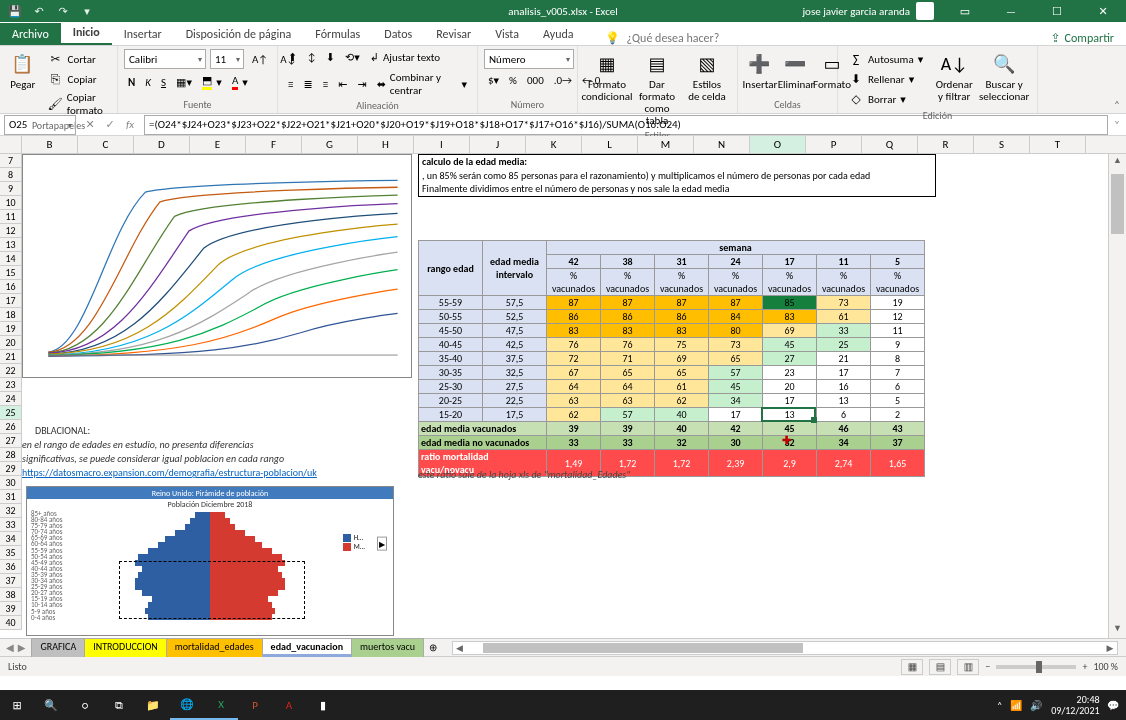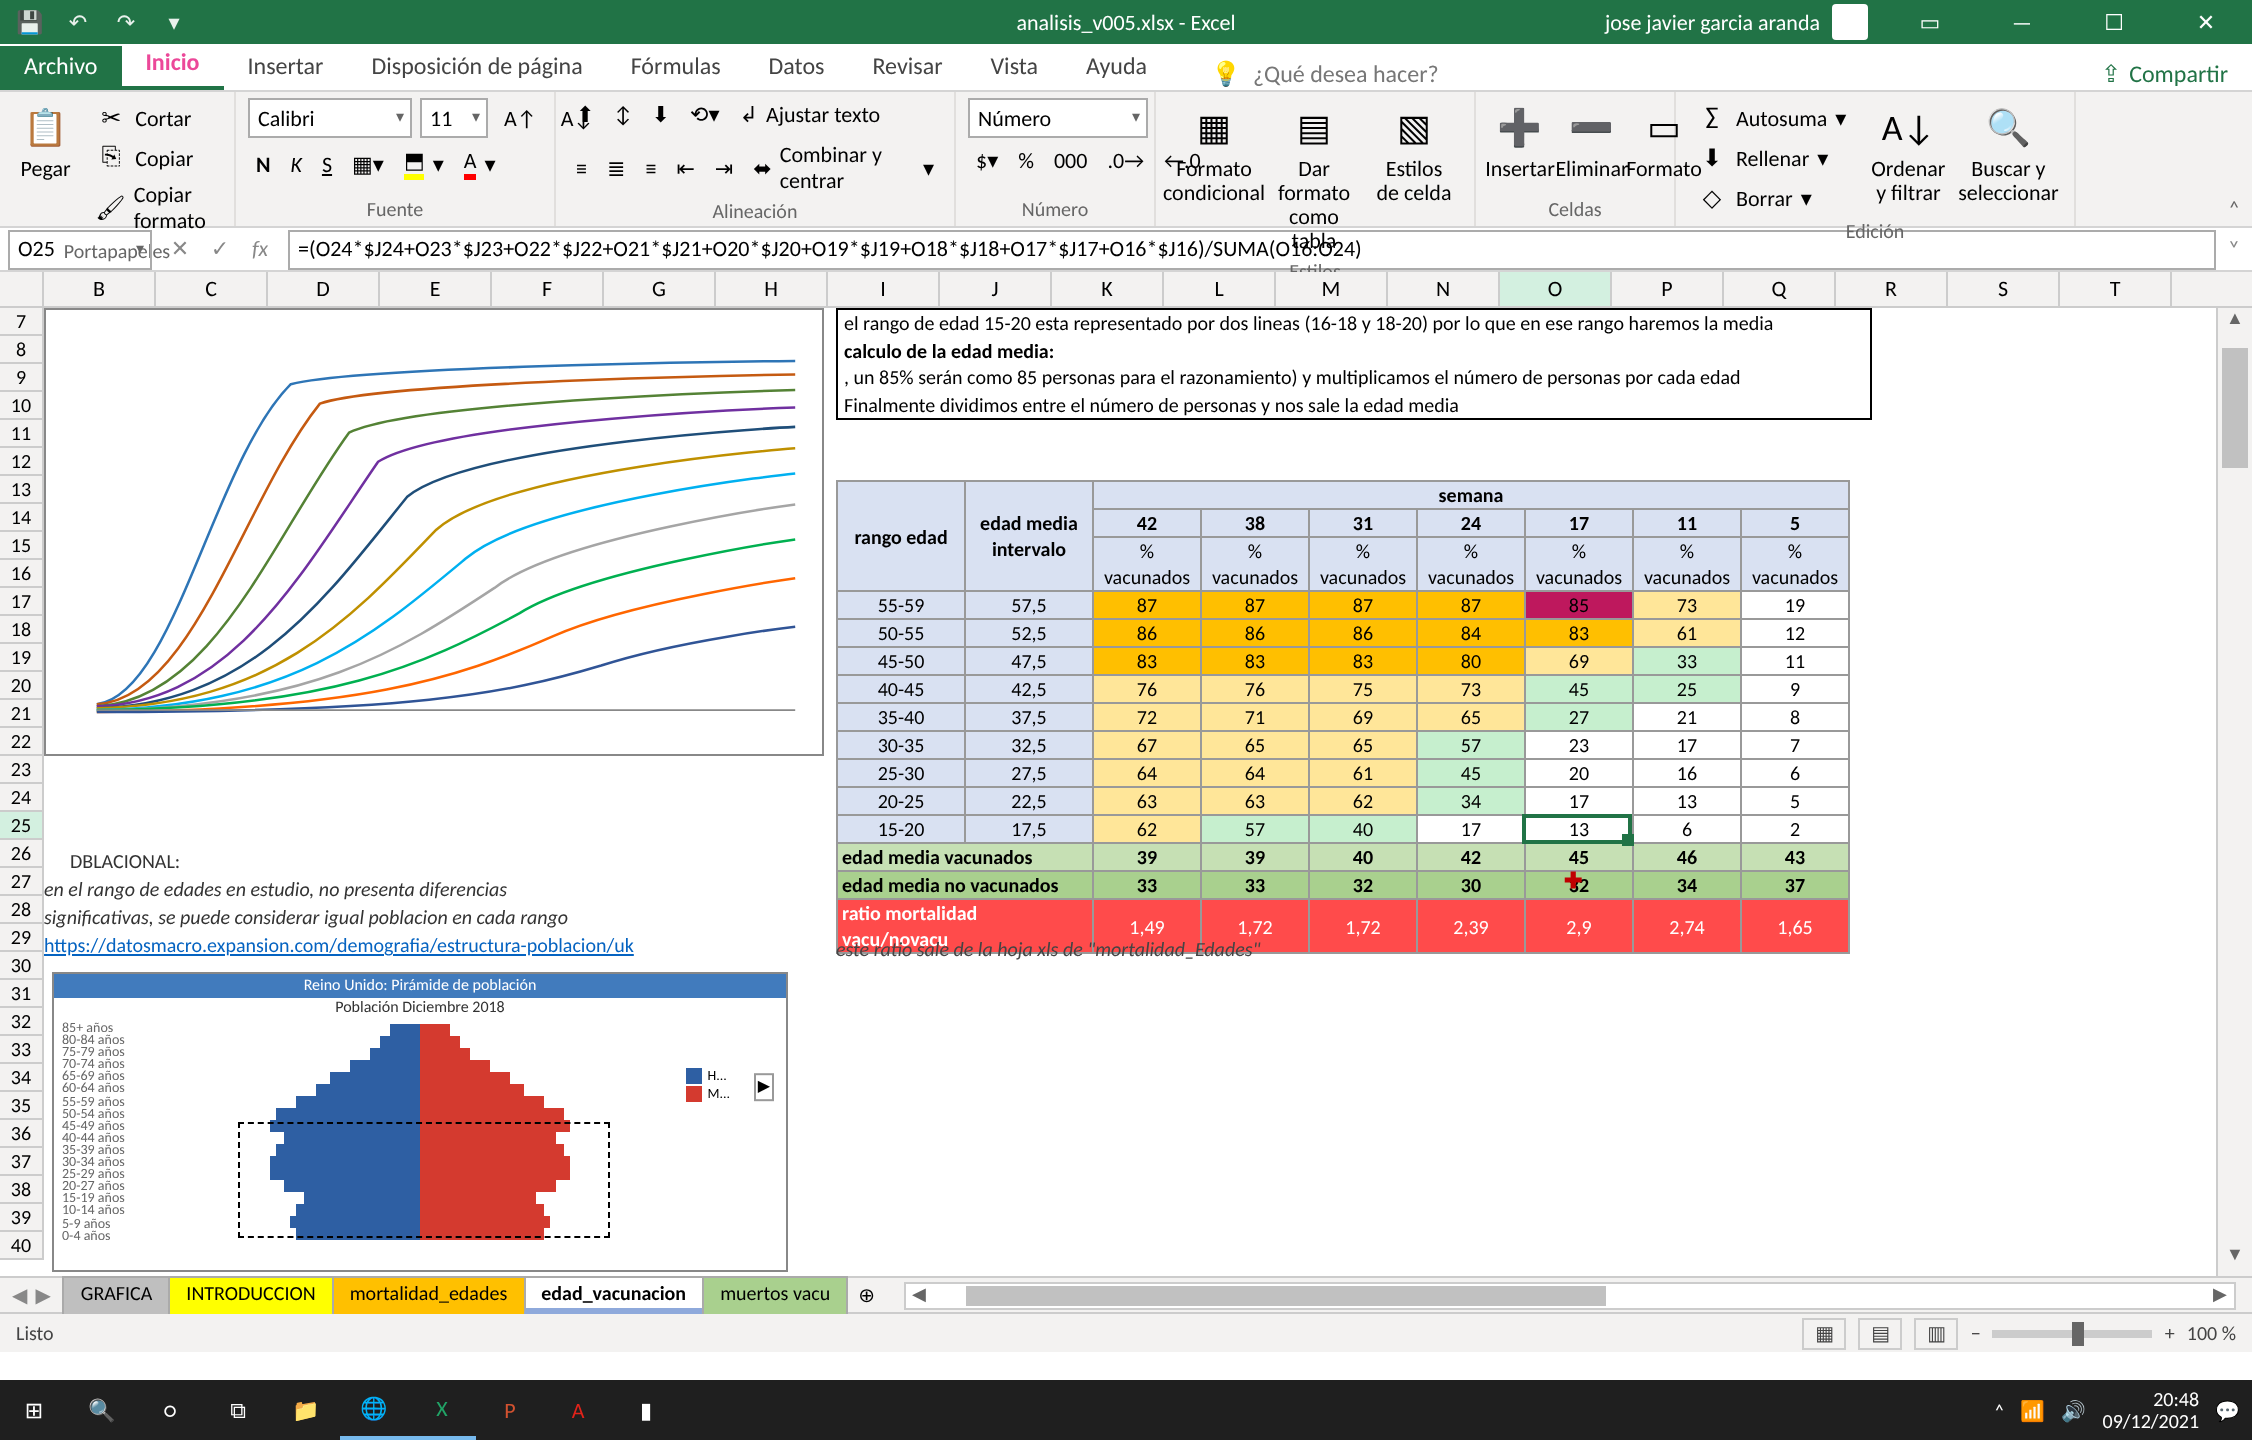--- a/index.html
+++ b/index.html
@@ -12,21 +12,21 @@
 .titlebar-center { position:absolute; left:50%; transform:translateX(-50%);}
 .titlebar-right { display:flex; align-items:center; gap:0;}
 .titlebar-right .user { display:flex; align-items:center; gap:6px; padding:0 8px;}
 .titlebar-right .avatar { width:18px; height:18px; background:#fff; border-radius:2px;}
 .titlebar-right .win-btn { width:46px; height:22px; display:flex; align-items:center; justify-content:center;}
 
 
 .ribbon-tabs { height: 24px; background: #fff; display:flex; align-items:flex-end; border-bottom:1px solid #d4d4d4; font-size:12px; }
 .ribbon-tabs .tab { padding:4px 12px; color:#444; cursor:pointer;}
 .ribbon-tabs .tab.file { background:#217346; color:#fff;}
-.ribbon-tabs .tab.active { color:#ec4899; border-bottom:2px solid #217346; font-weight:600;}
+.ribbon-tabs .tab.active { color:#404040; border-bottom:2px solid #217346; font-weight:600;}
 .ribbon-tabs .tell { margin-left:20px; color:#777; display:flex; align-items:center; gap:6px;}
 .ribbon-tabs .share { margin-left:auto; padding:0 12px; color:#217346; display:flex; align-items:center; gap:4px;}
 
 
 .ribbon { height: 68px; background:#f3f2f1; border-bottom:1px solid #d4d4d4; display:flex; font-size:11px; position:relative;}
 .ribbon-group { border-right:1px solid #e1dfdd; display:flex; flex-direction:column; padding:3px 6px 0;}
 .ribbon-group .group-body { flex:1; display:flex; align-items:flex-start; gap:4px;}
 .ribbon-group .group-label { text-align:center; font-size:10px; color:#666; padding-bottom:2px;}
 .btn { display:flex; align-items:center; gap:4px; padding:2px 4px; border-radius:2px; cursor:pointer;}
 .vstack { display:flex; flex-direction:column; gap:0;}
@@ -418,21 +418,20 @@
         </svg>
       </div>
     </div>
 
     <div class="txt" style="left:13px; top:270px;">DBLACIONAL:</div>
     <div class="txt" style="left:0; top:284px; font-style:italic;">en el rango de edades en estudio, no presenta diferencias</div>
     <div class="txt" style="left:0; top:298px; font-style:italic;">significativas, se puede considerar igual poblacion en cada rango</div>
     <div class="txt link" style="left:0; top:312px;">https://datosmacro.expansion.com/demografia/estructura-poblacion/uk</div>
 
     <div class="explain">
-      <div>el rango de edad 15-20 esta representado por dos lineas (16-18 y 18-20) por lo que en ese rango haremos la media</div>
       <div class="bold">calculo de la edad media:</div>
       <div>, un 85% serán como 85 personas para el razonamiento) y multiplicamos el número de personas por cada edad</div>
       <div>Finalmente dividimos entre el número de personas y nos sale la edad media</div>
     </div>
 
     <table class="dtable" id="dtable">
         <tbody>
           <tr>
             <td class="hdr-corner" rowspan="3" style="width:64px">rango edad</td>
             <td class="hdr-corner" rowspan="3" style="width:64px">edad media intervalo</td>
@@ -456,21 +455,21 @@
             <td class="sub">% vacunados</td>
             <td class="sub">% vacunados</td>
           </tr>
           <tr>
             <td class="rlabel">55-59</td>
             <td class="rlabel">57,5</td>
             <td style="background:#ffbf00">87</td>
             <td style="background:#ffbf00">87</td>
             <td style="background:#ffbf00">87</td>
             <td style="background:#ffbf00">87</td>
-            <td style="background:#be185d">85</td>
+            <td style="background:#15803d">85</td>
             <td style="background:#ffe699">73</td>
             <td style="background:#ffffff">19</td>
           </tr>
           <tr>
             <td class="rlabel">50-55</td>
             <td class="rlabel">52,5</td>
             <td style="background:#ffbf00">86</td>
             <td style="background:#ffbf00">86</td>
             <td style="background:#ffbf00">86</td>
             <td style="background:#ffbf00">84</td>

